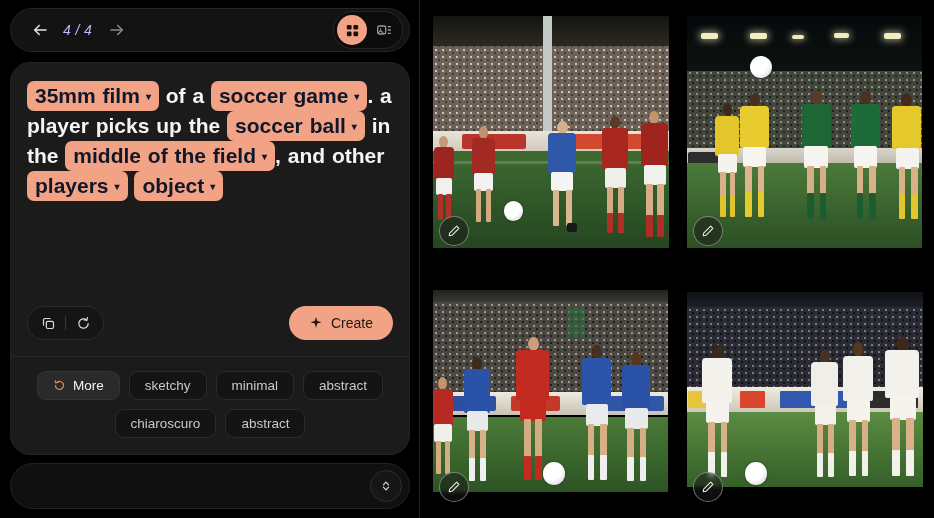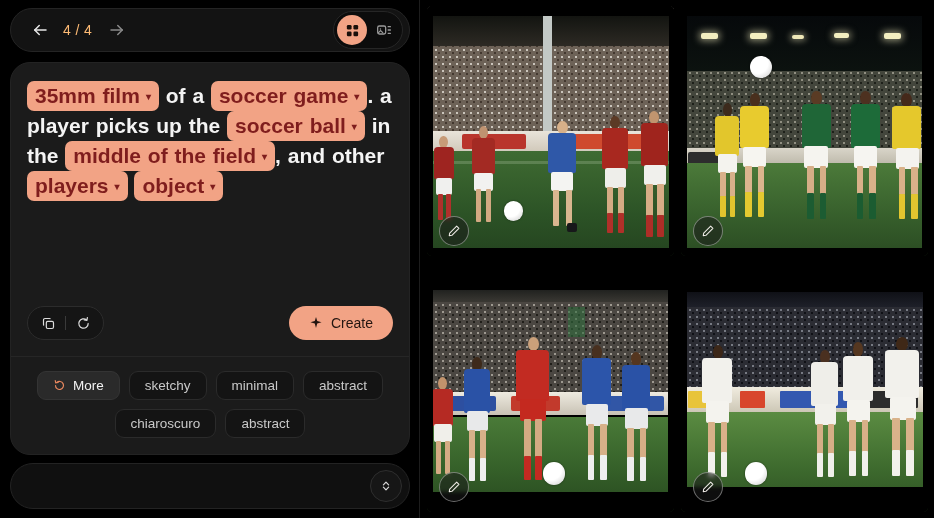--- a/index.html
+++ b/index.html
@@ -50,25 +50,26 @@
   }
   .nav-arrow {
     width: 26px; height: 26px;
     display: flex; align-items: center; justify-content: center;
     color: #e8e8e8;
     cursor: pointer;
     flex: 0 0 auto;
   }
   .nav-arrow.dim { color: #8a8a8a; }
   .nav-counter {
-    color: #fdba74;
+    color: #c4b5fd;
     font-size: 14px;
     letter-spacing: .4px;
     margin: 0 12px 0 10px;
     white-space: nowrap;
+    font-style: italic;
   }
   .topbar-spacer { flex: 1 1 auto; }
   .view-toggle {
     display: flex;
     align-items: center;
     gap: 2px;
     background: #0c0c0c;
     border: 1px solid #262626;
     border-radius: 20px;
     padding: 3px;
@@ -107,21 +108,21 @@
     line-height: 30px;
     color: #f4f4f4;
     font-weight: 700;
     word-spacing: 1px;
   }
   .chip {
     display: inline-flex;
     align-items: center;
     gap: 6px;
     background: #F2A385;
-    color: #7f1d1d;
+    color: #0f172a;
     border-radius: 7px;
     padding: 1px 8px 2px 8px;
     font-weight: 700;
     font-size: 21px;
     line-height: 27px;
     cursor: pointer;
     vertical-align: baseline;
   }
   .chip .caret {
     font-size: 10px;

